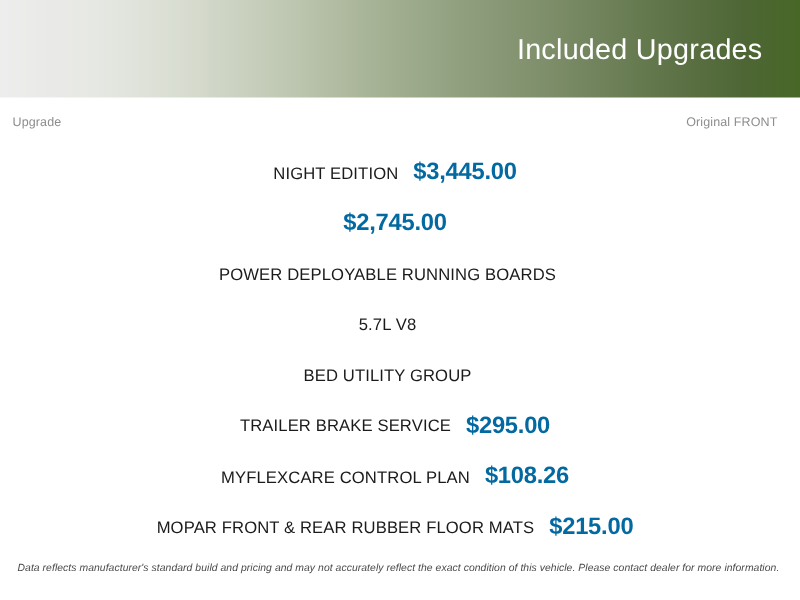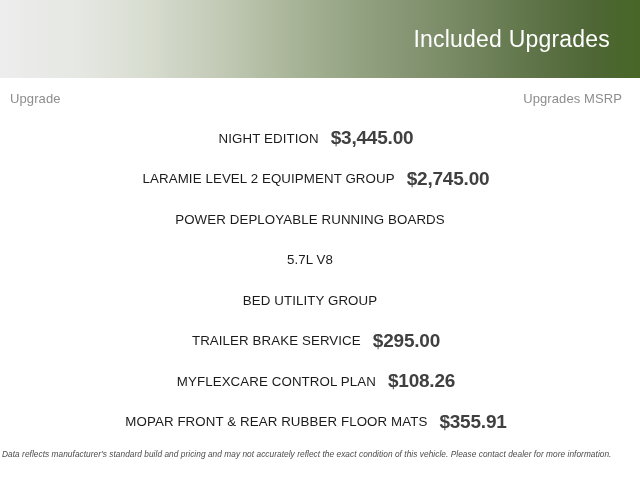--- a/index.html
+++ b/index.html
@@ -76,21 +76,21 @@
     width: 100%;
     box-sizing: border-box;
   }
 
   
   #column-header-row {
     height: 40px;
     align-items: center;
   }
   .col-head {
-    font-size: 13px;
+    font-size: 10px;
     font-weight: 400;
     color: #8d8d8d;
     letter-spacing: 0.1px;
     white-space: nowrap;
   }
   .col-head.right { text-align: right; }
 
   
   .data-row {
     height: 40.5px;
@@ -103,32 +103,32 @@
     color: #1b1b1b;
     letter-spacing: 0.1px;
     white-space: nowrap;
     overflow: hidden;
     text-overflow: ellipsis;
     padding-right: 12px;
   }
   .upgrade-price {
     font-size: 19px;
     font-weight: bold;
-    color: #404040;
+    color: #0369a1;
     letter-spacing: -0.2px;
     white-space: nowrap;
     text-align: right;
     flex: 0 0 auto;
   }
 
   
   #disclaimer-area {
     width: 640px;
     box-sizing: border-box;
-    padding: 8px 10px 0 2px;
+    padding: 8px 10px 0 14px;
   }
   #disclaimer-text {
     font-size: 8.3px;
     font-style: italic;
     font-weight: 400;
     color: #4a4a4a;
     letter-spacing: 0.05px;
     line-height: 1.2;
     white-space: nowrap;
   }
@@ -139,30 +139,29 @@
 <div id="page">
 
   <div id="header-band">
     <div id="header-title">Included Upgrades</div>
   </div>
 
   <div id="table-area">
 
     <div class="row" id="column-header-row">
       <div class="col-head">Upgrade</div>
-      <div class="col-head right">Upgrades MSRP</div>
+      <div class="col-head right">Original FRONT</div>
     </div>
 
     <div id="rows-container">
         <div class="row data-row">
           <div class="upgrade-name">NIGHT EDITION</div>
           <div class="upgrade-price">$3,445.00</div>
         </div>
         <div class="row data-row">
-          <div class="upgrade-name">LARAMIE LEVEL 2 EQUIPMENT GROUP</div>
           <div class="upgrade-price">$2,745.00</div>
         </div>
         <div class="row data-row">
           <div class="upgrade-name">POWER DEPLOYABLE RUNNING BOARDS</div>
         </div>
         <div class="row data-row">
           <div class="upgrade-name">5.7L V8</div>
         </div>
         <div class="row data-row">
           <div class="upgrade-name">BED UTILITY GROUP</div>
@@ -170,21 +169,21 @@
         <div class="row data-row">
           <div class="upgrade-name">TRAILER BRAKE SERVICE</div>
           <div class="upgrade-price">$295.00</div>
         </div>
         <div class="row data-row">
           <div class="upgrade-name">MYFLEXCARE CONTROL PLAN</div>
           <div class="upgrade-price">$108.26</div>
         </div>
         <div class="row data-row">
           <div class="upgrade-name">MOPAR FRONT &amp; REAR RUBBER FLOOR MATS</div>
-          <div class="upgrade-price">$355.91</div>
+          <div class="upgrade-price">$215.00</div>
         </div>
       </div>
 
   </div>
 
   <div id="disclaimer-area">
     <div id="disclaimer-text">Data reflects manufacturer's standard build and pricing and may not accurately reflect the exact condition of this vehicle. Please contact dealer for more information.</div>
   </div>
 
 </div>

